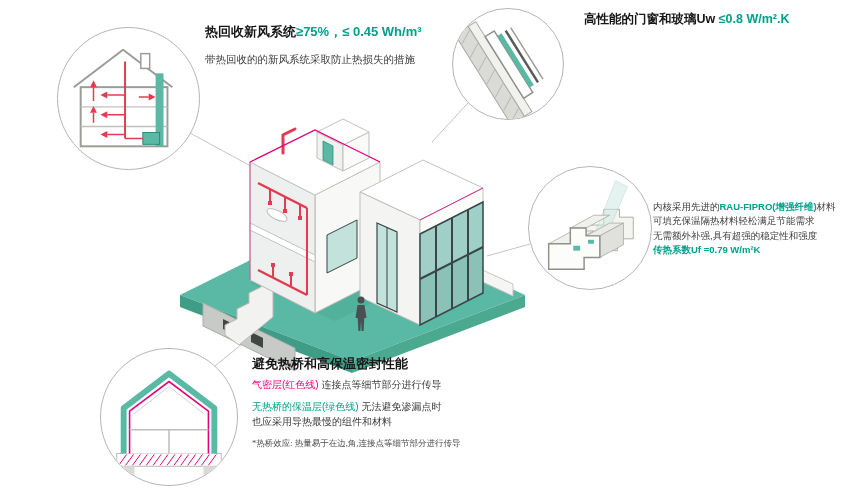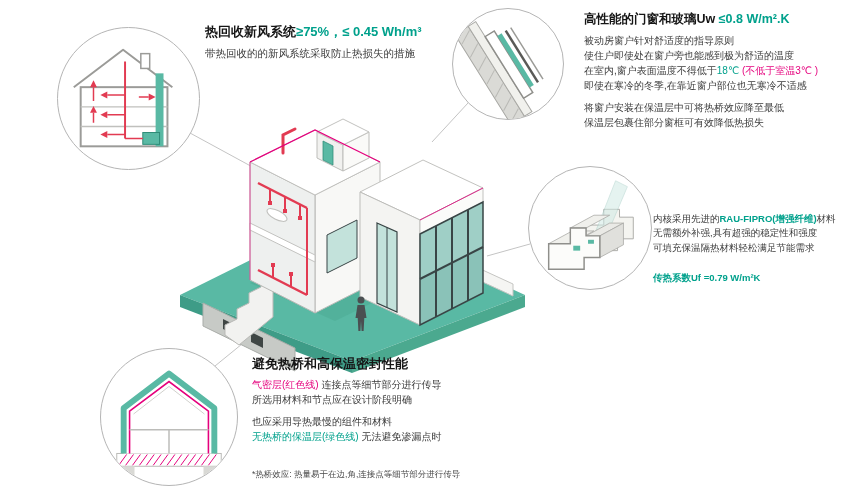--- a/index.html
+++ b/index.html
@@ -13,28 +13,28 @@
   html,body{margin:0;padding:0;background:#fff;}
   body{width:865px;height:492px;overflow:hidden;font-family:"Liberation Sans","DejaVu Sans",sans-serif;}
   .canvas{position:relative;width:865px;height:492px;background:#fff;overflow:hidden;}
   .leader{position:absolute;left:0;top:0;z-index:1;}
   .house-svg{position:absolute;left:165px;top:55px;width:380px;height:350px;z-index:2;}
   .circle{position:absolute;background:#fff;border:1px solid var(--circle-border);border-radius:50%;overflow:hidden;z-index:3;box-sizing:border-box;}
   .circle svg{display:block;width:100%;height:100%;}
   .block{position:absolute;z-index:4;color:var(--text);}
   .sec-title{font-size:13px;font-weight:700;color:#161616;line-height:1.25;}
   .sec-title .teal{color:var(--teal);text-align:center;}
-  .teal{color:var(--teal);font-weight:700;margin-top:16px;}
+  .teal{color:var(--teal);font-weight:700;}
   .tealtxt{color:var(--teal);}
   .pink{color:var(--pink);}
-  .body{margin-top:6px;font-size:10.5px;line-height:1.45;color:#3c3c3c;}
+  .body{margin-top:12px;font-size:10.5px;line-height:1.45;color:#3c3c3c;}
   .body-s{margin-top:5px;font-size:10px;line-height:1.5;color:#3c3c3c;}
   .body-xs{font-size:9.5px;line-height:1.5;color:#3c3c3c;}
   .gap{height:7px;}
-  .footnote{margin-top:24px;font-size:8.5px;color:#4a4a4a;}
+  .footnote{margin-top:8px;font-size:8.5px;color:#4a4a4a;font-family:Liberation Serif, serif;}
   .b-title{font-size:12.5px;font-weight:700;color:#161616;line-height:1.25;}
 </style>
 </head>
 <body>
 
 <div class="canvas">
 
   <svg class="leader" width="865" height="492">
     <line x1="190" y1="133" x2="258" y2="170" stroke="#c4c4c4" stroke-width="1"></line>
     <line x1="468" y1="103" x2="432" y2="142" stroke="#c4c4c4" stroke-width="1"></line>
@@ -218,43 +218,33 @@
 
   <div class="block" style="left:205px;top:24px;width:265px">
     <div class="sec-title"><span>热回收新风系统</span><span class="teal">≥75%，≤ 0.45 Wh/m³</span></div>
     <div class="body">
       <div>带热回收的的新风系统采取防止热损失的措施</div>
     </div>
   </div>
 
   <div class="block" style="left:584px;top:12px;width:276px">
     <div class="b-title"><span>高性能的门窗和玻璃Uw </span><span class="teal">≤0.8 W/m².K</span></div>
-    <div class="body-s">
-      <div>被动房窗户针对舒适度的指导原则</div>
-      <div>使住户即使处在窗户旁也能感到极为舒适的温度</div>
-      <div><span>在室内,窗户表面温度不得低于</span><span class="tealtxt">18℃</span><span class="pink"> (不低于室温3℃ )</span></div>
-      <div>即使在寒冷的冬季,在靠近窗户部位也无寒冷不适感</div>
-      <div class="gap"></div>
-      <div>将窗户安装在保温层中可将热桥效应降至最低</div>
-      <div>保温层包裹住部分窗框可有效降低热损失</div>
-    </div>
-  </div>
-
-  <div class="block body-xs" style="left:653px;top:212px;width:210px">
+  </div>
+
+  <div class="block body-xs" style="left:653px;top:200px;width:210px">
     <div><span>内核采用先进的</span><span class="teal">RAU-FIPRO(增强纤维)</span><span>材料</span></div>
+    <div>可填充保温隔热材料轻松满足节能需求</div>
     <div>无需额外补强,具有超强的稳定性和强度</div>
-    <div>可填充保温隔热材料轻松满足节能需求</div>
     <div class="teal">传热系数Uf =0.79 W/m²K</div>
   </div>
 
   <div class="block" style="left:252px;top:356px;width:340px">
     <div class="sec-title">避免热桥和高保温密封性能</div>
     <div class="body-s">
       <div><span class="pink">气密层(红色线)</span><span> 连接点等细节部分进行传导</span></div>
-      <div>所选用材料和节点应在设计阶段明确</div>
       <div class="gap"></div>
+      <div><span class="tealtxt">无热桥的保温层(绿色线)</span><span> 无法避免渗漏点时</span></div>
       <div>也应采用导热最慢的组件和材料</div>
-      <div><span class="tealtxt">无热桥的保温层(绿色线)</span><span> 无法避免渗漏点时</span></div>
       <div class="footnote">*热桥效应: 热量易于在边,角,连接点等细节部分进行传导</div>
     </div>
   </div>
 
 </div>
 
 </body></html>

